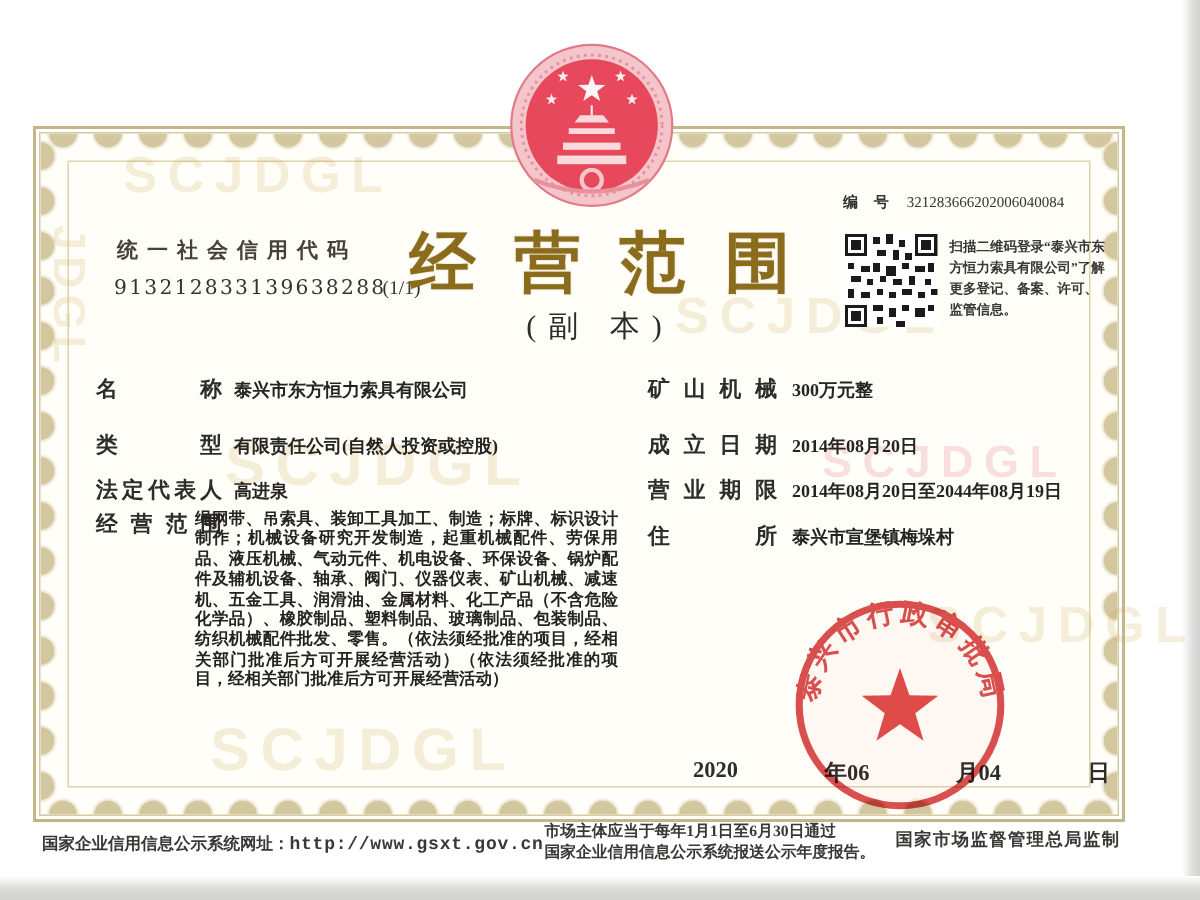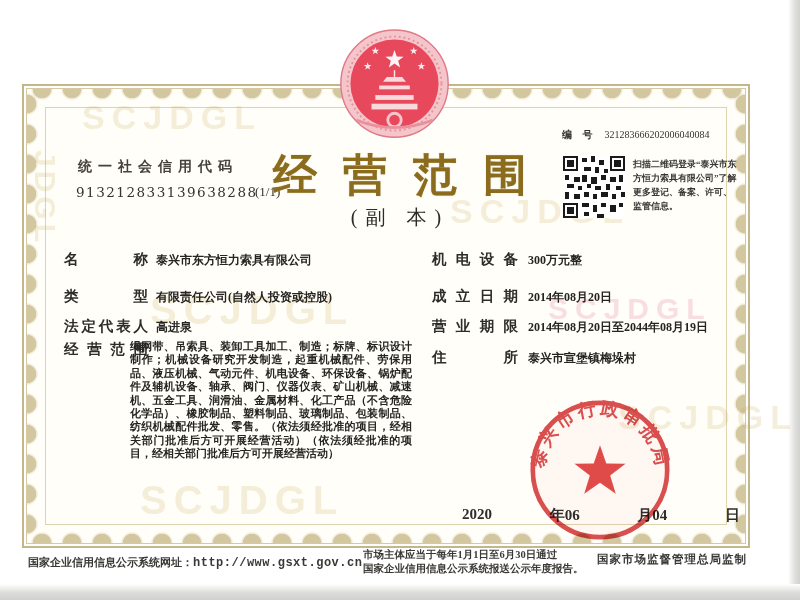--- a/index.html
+++ b/index.html
@@ -155,21 +155,21 @@
 
   <div class="flabel" style="left:64px;top:287px;width:84px;">类型</div>
   <div class="fvalue" style="left:156px;top:289px;">有限责任公司(自然人投资或控股)</div>
 
   <div class="flabel" style="left:64px;top:317px;width:84px;">法定代表人</div>
   <div class="fvalue" style="left:156px;top:319px;">高进泉</div>
 
   <div class="flabel" style="left:64px;top:340px;width:84px;">经营范围</div>
   <div class="fvalue scope-value" style="left:130px;top:340px;font-size:11px;">绳网带、吊索具、装卸工具加工、制造；标牌、标识设计制作；机械设备研究开发制造，起重机械配件、劳保用品、液压机械、气动元件、机电设备、环保设备、锅炉配件及辅机设备、轴承、阀门、仪器仪表、矿山机械、减速机、五金工具、润滑油、金属材料、化工产品（不含危险化学品）、橡胶制品、塑料制品、玻璃制品、包装制品、纺织机械配件批发、零售。（依法须经批准的项目，经相关部门批准后方可开展经营活动）（依法须经批准的项目，经相关部门批准后方可开展经营活动）</div>
 
-  <div class="flabel" style="left:432px;top:250px;width:86px;">机电设备</div>
+  <div class="flabel" style="left:432px;top:250px;width:86px;">矿山机械</div>
   <div class="fvalue" style="left:528px;top:252px;">300万元整</div>
 
   <div class="flabel" style="left:432px;top:287px;width:86px;">成立日期</div>
   <div class="fvalue" style="left:528px;top:289px;">2014年08月20日</div>
 
   <div class="flabel" style="left:432px;top:317px;width:86px;">营业期限</div>
   <div class="fvalue" style="left:528px;top:319px;">2014年08月20日至2044年08月19日</div>
 
   <div class="flabel" style="left:432px;top:348px;width:86px;">住所</div>
   <div class="fvalue" style="left:528px;top:350px;">泰兴市宣堡镇梅垛村</div>

